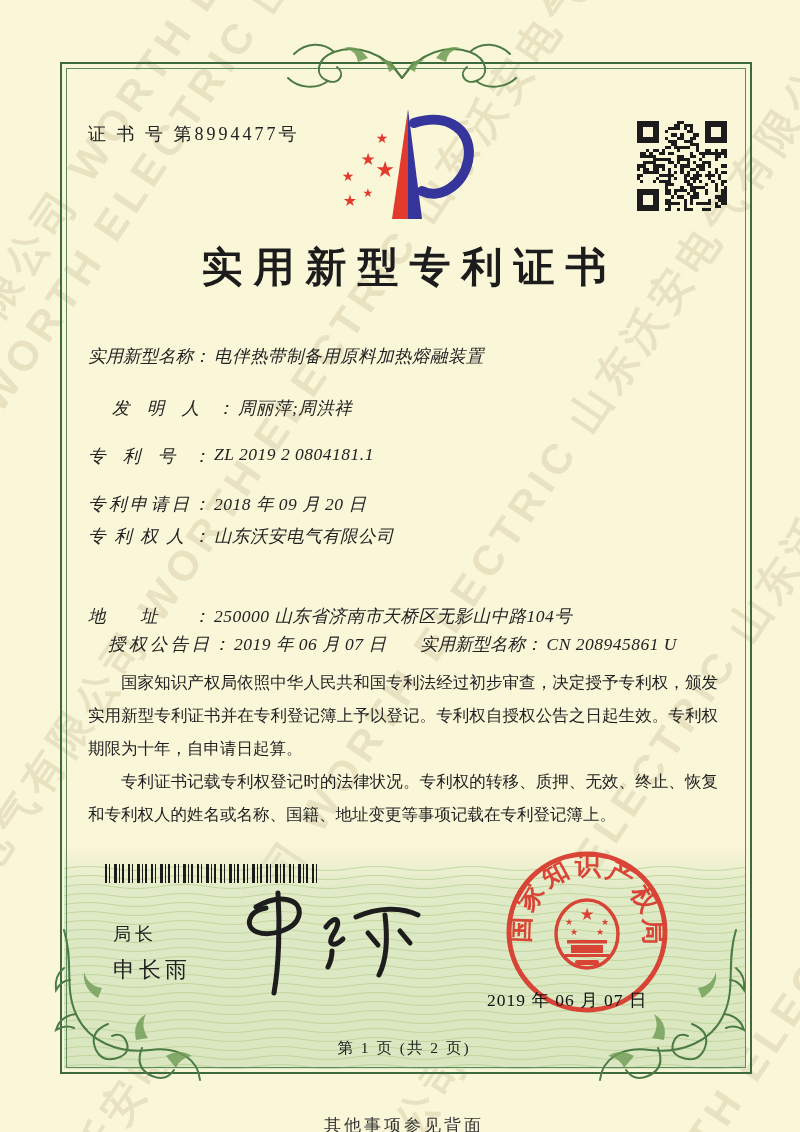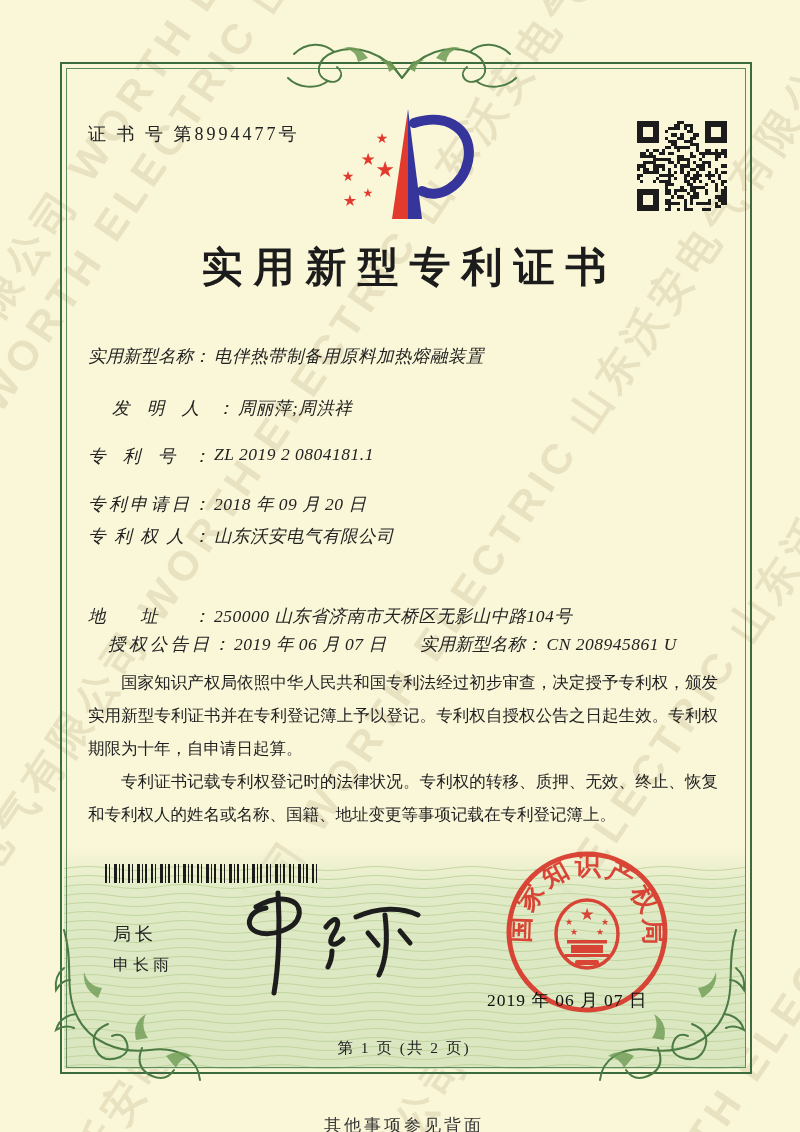--- a/index.html
+++ b/index.html
@@ -51,21 +51,21 @@
   .barcode{
     position:absolute; left:105px; top:864px; width:212px; height:19px; z-index:4;
     background:repeating-linear-gradient(90deg,
       #1b1b1b 0 2px, transparent 2px 4px,
       #1b1b1b 4px 5px, transparent 5px 9px,
       #1b1b1b 9px 12px, transparent 12px 14px,
       #1b1b1b 14px 15px, transparent 15px 17px,
       #1b1b1b 17px 19px, transparent 19px 23px);
   }
   .signer-title{left:113px; top:922px; font-size:18px; letter-spacing:4px;}
-  .signer-name{left:113px; top:955px; font-size:16px; letter-spacing:4px;}
+  .signer-name{left:113px; top:955px; font-size:22px; letter-spacing:4px;}
   .signature{position:absolute; left:222px; top:885px; z-index:5;}
   .seal{position:absolute; left:503px; top:848px; z-index:5; opacity:.92;}
   .seal-date{left:487px; top:988px; font-size:17.5px; letter-spacing:1px; color:#111; z-index:6;}
   .page-info{left:60px; top:1038px; width:688px; text-align:center; font-size:15.5px; letter-spacing:2px;font-family:Liberation Serif, serif;}
   .back-note{left:60px; top:1086px; width:688px; text-align:center; font-size:17px; letter-spacing:3px; color:#333;margin-top:28px;}
   .ornament{position:absolute; z-index:3;}
   .orn-top{left:284px; top:36px;}
   .orn-bl{left:46px; top:928px;}
   .orn-br{left:584px; top:928px;}
   .logo{position:absolute; left:328px; top:103px; z-index:4;}

